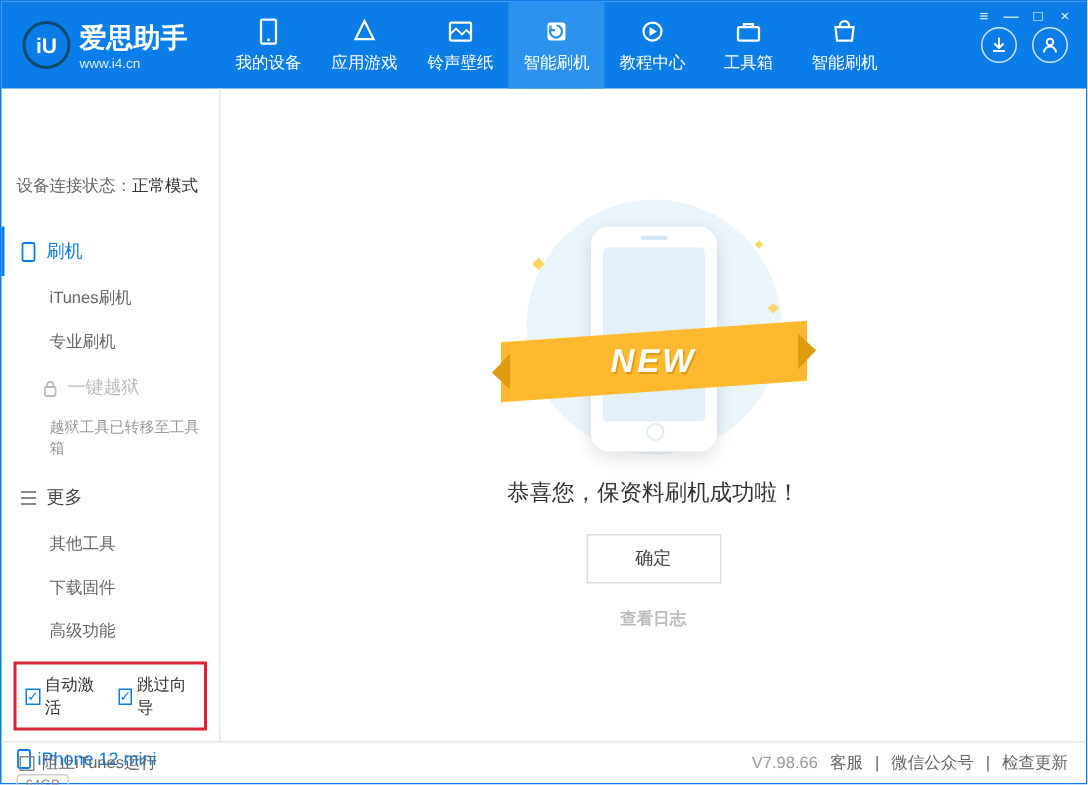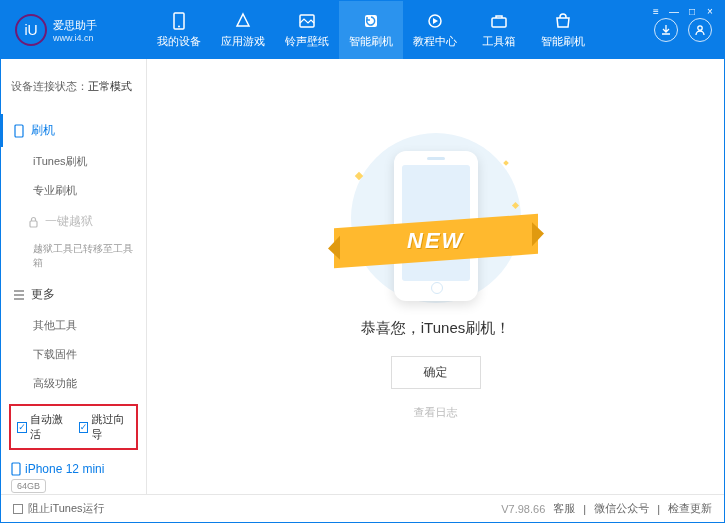--- a/index.html
+++ b/index.html
@@ -1,34 +1,34 @@
 <!DOCTYPE html>
 <html><head>
 <meta charset="utf-8">
 <style>
 * { margin: 0; padding: 0; box-sizing: border-box; }
 body { font-family: "Microsoft YaHei", Arial, sans-serif; font-size: 12px; color: #333; background: #fff; }
 .window { width: 725px; height: 523px; border: 1px solid #0a7de8; position: relative; display: flex; flex-direction: column; }
 .header { background: #0a7de8; height: 58px; display: flex; align-items: center; color: #fff; }
 .logo-block { display: flex; align-items: center; padding: 0 14px; width: 146px; }
-.logo-icon { width: 32px; height: 32px; border: 2px solid #701a75; border-radius: 50%; display: flex; align-items: center; justify-content: center; font-weight: normal; font-size: 14px; margin-right: 6px; }
-.logo-text { font-size: 11px; font-weight: normal; }
+.logo-icon { width: 32px; height: 32px; border: 2px solid #0c4a6e; border-radius: 50%; display: flex; align-items: center; justify-content: center; font-weight: bold; font-size: 14px; margin-right: 6px; }
+.logo-text { font-size: 18px; font-weight: bold; }
 .logo-sub { font-size: 9px; opacity: .85; }
 .nav { flex: 1; display: flex; height: 100%; }
 .nav-item { width: 64px; display: flex; flex-direction: column; align-items: center; justify-content: center; cursor: pointer; font-size: 11px; gap: 3px; }
 .nav-item.active { background: #2b93ee; }
 .nav-ico { width: 20px; height: 20px; display:flex;align-items:center;justify-content:center; }
 .nav-ico svg { fill:#fff; }
 .header-right { display: flex; align-items: center; gap: 10px; padding-right: 12px; }
 .circle-btn { width: 24px; height: 24px; border: 1.5px solid rgba(255,255,255,.8); border-radius: 50%; display:flex;align-items:center;justify-content:center; cursor:pointer; }
 .win-ctrls { position:absolute; top:3px; right:6px; display:flex; gap:2px; color:#fff; font-size:10px;}
 .win-ctrls span{ width:16px;height:14px;display:flex;align-items:center;justify-content:center;cursor:pointer;}
 .body { flex:1; display:flex; min-height:0;}
 .sidebar { width: 146px; border-right: 1px solid #e6e6e6; display:flex; flex-direction:column; }
-.status-row { font-size: 11px; padding: 20px 10px; color:#666; }
+.status-row { font-size: 11px; padding: 20px 10px; color:#666;margin-top:37px; }
 .status-val { color:#333; }
 .section-h { display:flex; align-items:center; gap:6px; padding: 8px 12px; font-size:12px; color:#444; cursor:pointer;}
 .section-h.active { color:#0a7de8; border-left:2px solid #0a7de8; padding-left:10px;}
 .sub { display:flex; flex-direction:column; }
 .sub-item { font-size:11px; color:#666; padding: 7px 12px 7px 32px; cursor:pointer; }
 .sub-item.active { background:#eaf4fe; color:#0a7de8; }
 .sub-note { font-size:10px; color:#999; padding:4px 12px 8px 32px; line-height:1.4;}
 .lock-row{display:flex;align-items:center;gap:6px;padding:8px 26px;color:#bbb;font-size:12px;}
 .checks { border:2px solid #d23; margin: 6px 8px; padding:6px 6px; display:flex; gap:10px; font-size:11px;}
 .chk { display:flex; align-items:center; gap:3px; cursor:pointer;}
@@ -47,21 +47,21 @@
 .ribbon:before,.ribbon:after{content:"";position:absolute;width:0;height:0;border:12px solid transparent;}
 .ribbon:before{left:-18px;top:8px;border-right-color:#e09a10;}
 .ribbon:after{right:-18px;top:8px;border-left-color:#e09a10;}
 .ribbon-txt{font-weight:900;font-size:22px;color:#fff;letter-spacing:2px;font-style:italic;text-shadow:1px 1px 0 #e09a10;transform:skewY(4deg);}
 .sparkle{position:absolute;background:#ffd666;}
 .sparkle.s1{width:6px;height:6px;left:10px;top:40px;transform:rotate(45deg);}
 .sparkle.s2{width:4px;height:4px;right:18px;top:28px;transform:rotate(45deg);}
 .sparkle.s3{width:5px;height:5px;right:8px;top:70px;transform:rotate(45deg);}
 .success-msg{font-size:15px;color:#333;margin-bottom:18px;}
 .ok-btn{border:1px solid #ddd;background:#fff;padding:7px 32px;font-size:12px;cursor:pointer;color:#444;}
-.log-link{margin-top:16px;font-size:11px;color:#bbb;cursor:pointer;}
+.log-link{margin-top:16px;font-size:11px;color:#bbb;cursor:pointer;font-weight:bold;}
 .footer{height:28px;border-top:1px solid #e6e6e6;display:flex;align-items:center;padding:0 12px;font-size:11px;color:#666;gap:8px;}
 .footer .sp{flex:1;}
 .footer .lnk{cursor:pointer;}
 .footer .ver{color:#999;text-align:right;}
 .sq{width:10px;height:10px;border:1px solid #888;display:inline-block;}
 .section-icon{width:12px;height:12px;display:flex;align-items:center;justify-content:center;}
 </style>
 </head>
 <body>
 
@@ -236,21 +236,21 @@
         <div class="sparkle s1"></div>
           <div class="sparkle s2"></div>
           <div class="sparkle s3"></div>
         <div class="phone">
             <div class="phone-spk"></div>
           </div>
         <div class="ribbon">
             <span class="ribbon-txt">NEW</span>
           </div>
       </div>
-      <div class="success-msg">恭喜您，iTunes刷机！</div>
+      <div class="success-msg">恭喜您，保资料刷机成功啦！</div>
       <button class="ok-btn">确定</button>
       <div class="log-link">查看日志</div>
     </div>
   </div>
 
   <div class="footer">
     <label class="chk" style="gap:5px;">
         <span class="sq"></span>
         <span>阻止iTunes运行</span>
       </label>

